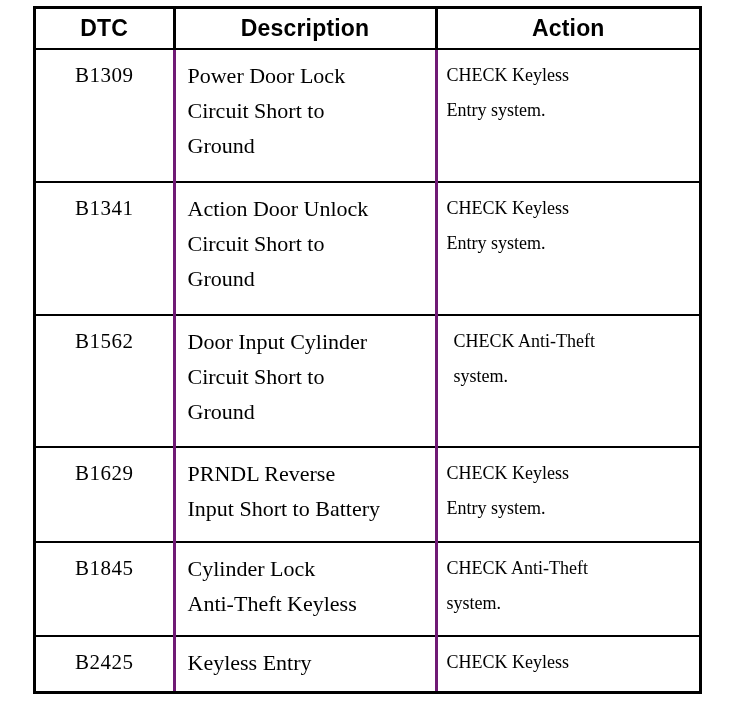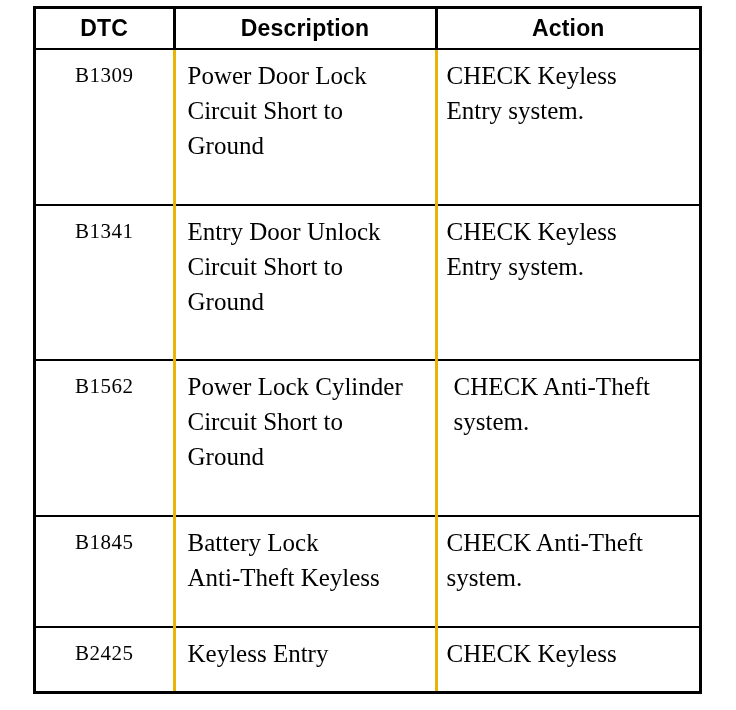--- a/index.html
+++ b/index.html
@@ -58,46 +58,46 @@
     font-weight: bold;
     font-size: 23px;
     letter-spacing: 0.2px;
     color: #000000;
     background: #ffffff;
   }
   thead th.last { border-right: none; }
 
   
   tbody td {
-    border-right: 3px solid #eab308;
+    border-right: 3px solid #701a75;
     border-bottom: 2px solid #000000;
     padding: 0;
     vertical-align: top;
     color: #000000;
     background: #ffffff;
   }
   tbody td.last { border-right: none; }
   tbody tr.last-row > td { border-bottom: none; }
 
   td.cell-dtc {
     text-align: center;
     font-size: 21px;
     line-height: 35px;
     padding-top: 8px;
     letter-spacing: 0.5px;
   }
 
   td.cell-desc {
-    font-size: 25px;
+    font-size: 22px;
     line-height: 35px;
     padding: 8px 6px 6px 12px;
   }
 
   td.cell-action {
-    font-size: 25px;
+    font-size: 18px;
     line-height: 35px;
     padding: 8px 14px 6px 9px;
   }
   td.cell-action.indent {
     padding-left: 16px;
   }
 
   .line {
     display: block;
     white-space: nowrap;
@@ -130,45 +130,56 @@
               <span class="line">Ground</span>
             </td>
             <td class="cell-action last">
               <span class="line">CHECK Keyless</span>
               <span class="line">Entry system.</span>
             </td>
           </tr>
           <tr class="dtc-row">
             <td class="cell-dtc">B1341</td>
             <td class="cell-desc">
-              <span class="line">Entry Door Unlock</span>
+              <span class="line">Action Door Unlock</span>
               <span class="line">Circuit Short to</span>
               <span class="line">Ground</span>
             </td>
             <td class="cell-action last">
               <span class="line">CHECK Keyless</span>
               <span class="line">Entry system.</span>
             </td>
           </tr>
           <tr class="dtc-row">
             <td class="cell-dtc">B1562</td>
             <td class="cell-desc">
-              <span class="line">Power Lock Cylinder</span>
+              <span class="line">Door Input Cylinder</span>
               <span class="line">Circuit Short to</span>
               <span class="line">Ground</span>
             </td>
             <td class="cell-action last indent">
               <span class="line">CHECK Anti-Theft</span>
               <span class="line">system.</span>
             </td>
           </tr>
           <tr class="dtc-row">
+            <td class="cell-dtc">B1629</td>
+            <td class="cell-desc">
+              <span class="line">PRNDL Reverse</span>
+              <span class="line">Input Short to Battery</span>
+            </td>
+            <td class="cell-action last">
+              <span class="line">CHECK Keyless</span>
+              <span class="line">Entry system.</span>
+            </td>
+          </tr>
+          <tr class="dtc-row">
             <td class="cell-dtc">B1845</td>
             <td class="cell-desc">
-              <span class="line">Battery Lock</span>
+              <span class="line">Cylinder Lock</span>
               <span class="line">Anti-Theft Keyless</span>
             </td>
             <td class="cell-action last">
               <span class="line">CHECK Anti-Theft</span>
               <span class="line">system.</span>
             </td>
           </tr>
           <tr class="dtc-row last-row">
             <td class="cell-dtc">B2425</td>
             <td class="cell-desc">

